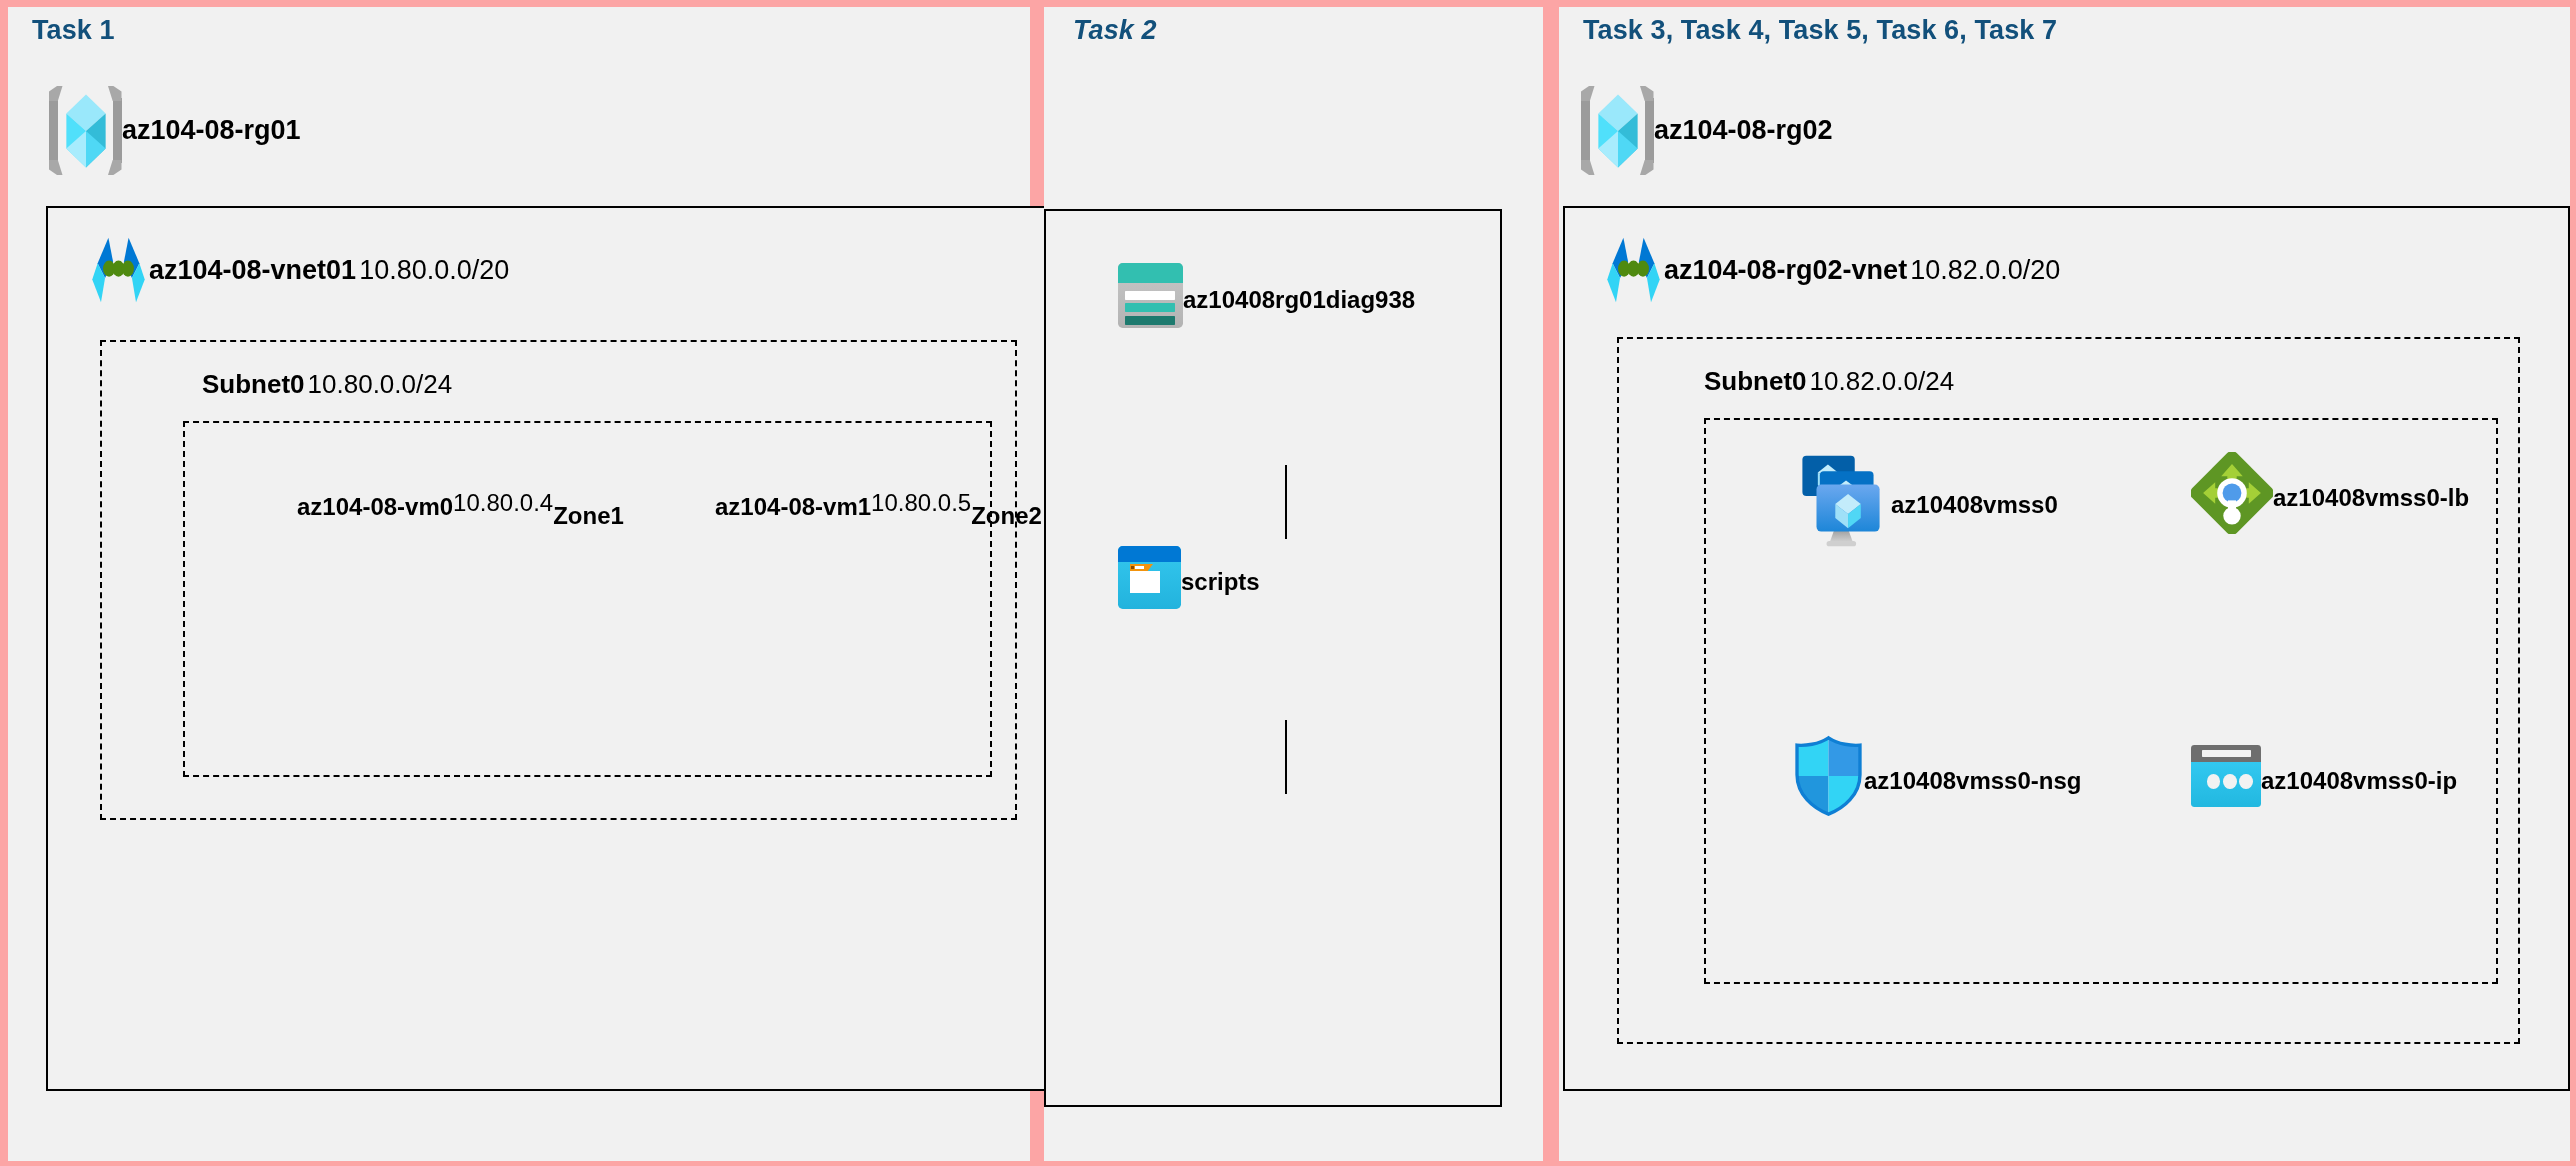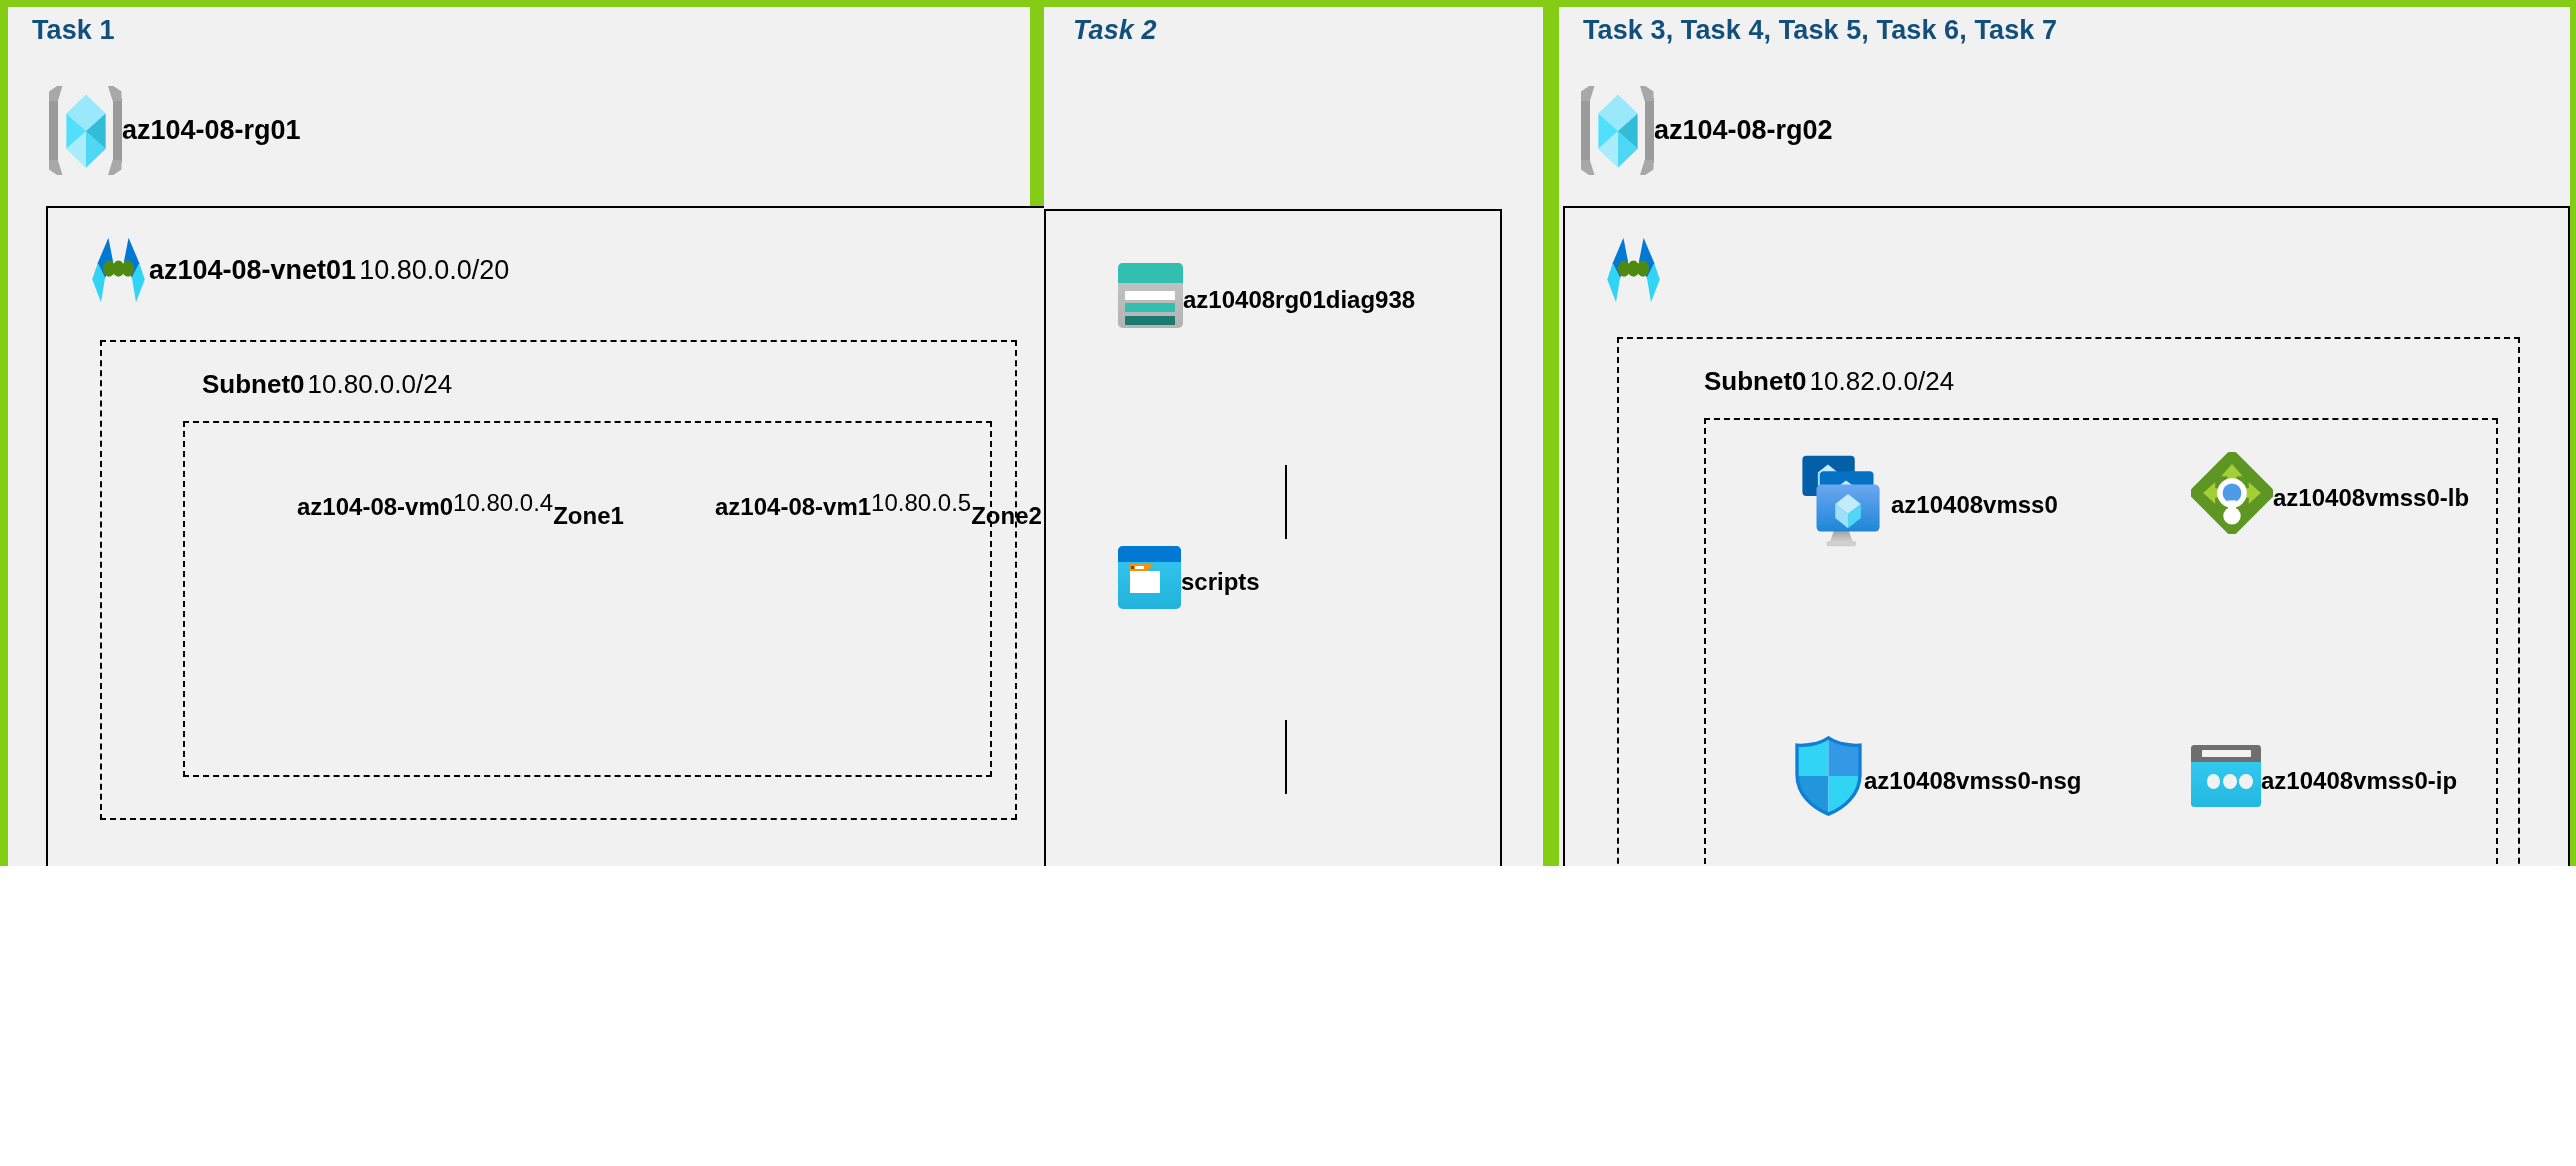--- a/index.html
+++ b/index.html
@@ -1,17 +1,17 @@
 <!DOCTYPE html>
 <html style="font-size:10.8px"><head>
 <meta charset="utf-8">
 <style>
   html,body{margin:0;padding:0;background:#ffffff;}
   body{font-family:"Liberation Sans", sans-serif;}
-  #canvas{position:relative;width:2576px;height:866px;background:#84cc16;overflow:hidden;}
+  #canvas{position:relative;width:2576px;height:1166px;background:#fca5a5;overflow:hidden;}
 
   .panel{position:absolute;background:#f1f1f1;}
   .task-title{position:absolute;color:#12507b;font-weight:bold;font-size:27px;letter-spacing:0.1px;white-space:nowrap;}
 
   .solidbox{position:absolute;border:2.7px solid #000000;background:#f1f1f1;box-sizing:border-box;}
   .dashbox{position:absolute;border:2.7px dashed #000000;box-sizing:border-box;}
 
   .hdr-row{position:absolute;display:flex;align-items:center;white-space:nowrap;}
   .hdr-name{font-size:27px;font-weight:bold;color:#000;}
   .hdr-cidr{font-size:27px;font-weight:normal;color:#000;}
@@ -252,20 +252,22 @@
   <div class="hdr-row" style="left:1603px;top:235px;">
     <svg class="vnet-icon" viewBox="0 0 90 104">
       <path d="M30,4 L14,42 L25,64 L37,40 Z" fill="#0078d4"></path>
       <path d="M14,42 L25,64 L19,100 L6,66 Z" fill="#32d4f5"></path>
       <path d="M60,4 L76,42 L65,64 L53,40 Z" fill="#0078d4"></path>
       <path d="M76,42 L65,64 L71,100 L84,66 Z" fill="#32d4f5"></path>
       <ellipse cx="31" cy="50" rx="9" ry="12" fill="#4f8a10"></ellipse>
       <ellipse cx="45" cy="50" rx="9" ry="12" fill="#4f8a10"></ellipse>
       <ellipse cx="59" cy="50" rx="9" ry="12" fill="#4f8a10"></ellipse>
     </svg>
+    <div><span class="hdr-name">az104-08-rg02-vnet</span>
+         <span class="hdr-cidr">10.82.0.0/20</span></div>
   </div>
 
   <div class="dashbox" style="left:1617px;top:337px;width:903px;height:707px;"></div>
   <div class="sub-label" style="left:1704px;top:366px;">
     <span class="sub-name">Subnet0</span>
     <span class="sub-cidr">10.82.0.0/24</span>
   </div>
 
   <div class="dashbox" style="left:1704px;top:418px;width:794px;height:566px;"></div>
 

